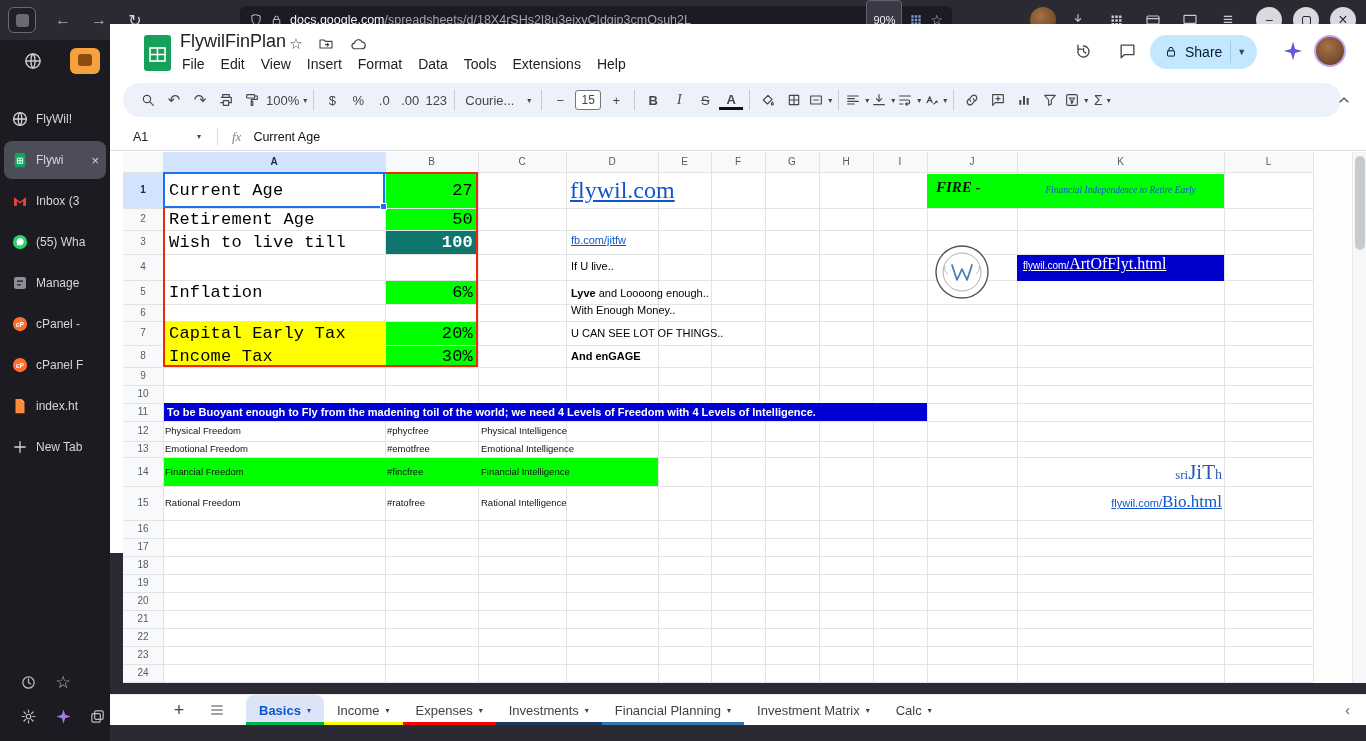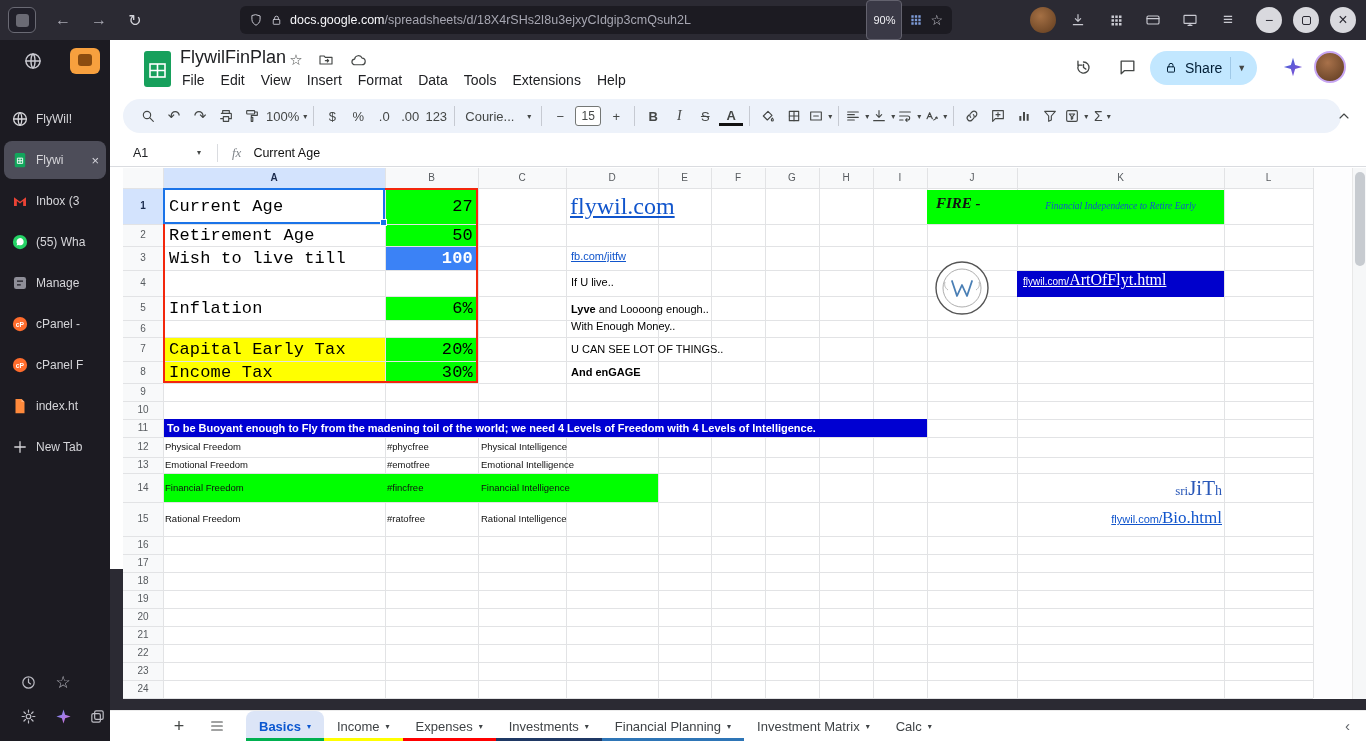--- a/index.html
+++ b/index.html
@@ -36,21 +36,21 @@
   .sbitem.active{background:#4d4d59}
   .sbitem .icw{flex:none;width:18px;height:18px}
   .sbitem .icw svg{width:18px;height:18px;display:block}
   .sbitem .lbl{flex:1;overflow:hidden}
   .sbitem .x{color:#d5d5dc;font-size:13px;flex:none}
   .sb-bic{position:absolute;width:28px;height:28px;display:flex;align-items:center;justify-content:center;color:#bcbcc4;font-size:16px}
   #sbb-clock{left:14px;top:628px}#sbb-star{left:49px;top:628px;font-size:17px}
   #sbb-gear{left:14px;top:662px}#sbb-spark{left:49px;top:662px}#sbb-tabs{left:83px;top:662px}
 
   
-  #main{position:absolute;left:110px;top:40px;width:1256px;height:529px;background:#fff}
+  #main{position:absolute;left:110px;top:24px;width:1256px;height:529px;background:#fff}
 
   
   #appheader{position:absolute;left:0;top:0;width:1256px;height:58px;background:#fff}
   #sheets-logo{position:absolute;left:34px;top:11px;width:27px;height:36px}
   #doc-title{position:absolute;left:70px;top:7px;font-size:18px;color:#202124}
   .ht-icon{position:absolute;top:10px;width:20px;height:20px;display:flex;align-items:center;justify-content:center;color:#444746;font-size:15px}
   #ht-star{left:176px}#ht-move{left:206px}#ht-cloud{left:238px}
   #menurow{position:absolute;left:64px;top:30px;display:flex}
   .menu-item{padding:2px 8px;font-size:14px;color:#202124;border-radius:4px}
   .hicon{position:absolute;top:14px;width:26px;height:26px;display:flex;align-items:center;justify-content:center;color:#444746}
@@ -603,21 +603,21 @@
         <div class="hln" style="left: 0px; top: 458px; width: 1190px; height: 1px;"></div>
         <div class="hln" style="left: 0px; top: 476px; width: 1190px; height: 1px;"></div>
         <div class="hln" style="left: 0px; top: 494px; width: 1190px; height: 1px;"></div>
         <div class="hln" style="left: 0px; top: 512px; width: 1190px; height: 1px;"></div>
         <div class="hln" style="left: 0px; top: 530px; width: 1190px; height: 1px;"></div>
         <div class="gcell" style="left: 41px; top: 21px; width: 221px; height: 35px; line-height: 35px;">Current Age</div>
         <div class="gcell" style="left: 263px; top: 21px; width: 92px; height: 35px; line-height: 35px; background: rgb(0, 255, 0); text-align: right;">27</div>
         <div class="gcell" style="left: 41px; top: 57px; width: 221px; height: 21px; line-height: 21px;">Retirement Age</div>
         <div class="gcell" style="left: 263px; top: 57px; width: 92px; height: 21px; line-height: 21px; background: rgb(0, 255, 0); text-align: right;">50</div>
         <div class="gcell" style="left: 41px; top: 79px; width: 221px; height: 23px; line-height: 23px;">Wish to live till</div>
-        <div class="gcell" style="left: 263px; top: 79px; width: 92px; height: 23px; line-height: 23px; background: #3b82f6; color: rgb(255, 255, 255); font-weight: bold; text-align: right;">100</div>
+        <div class="gcell" style="left: 263px; top: 79px; width: 92px; height: 23px; line-height: 23px; background: #0f766e; color: rgb(255, 255, 255); font-weight: bold; text-align: right;">100</div>
         <div class="gcell" style="left: 41px; top: 129px; width: 221px; height: 23px; line-height: 23px;">Inflation</div>
         <div class="gcell" style="left: 263px; top: 129px; width: 92px; height: 23px; line-height: 23px; background: rgb(0, 255, 0); text-align: right;">6%</div>
         <div class="gcell" style="left: 41px; top: 170px; width: 221px; height: 23px; line-height: 23px; background: rgb(255, 255, 0);">Capital Early Tax</div>
         <div class="gcell" style="left: 263px; top: 170px; width: 92px; height: 23px; line-height: 23px; background: rgb(0, 255, 0); text-align: right;">20%</div>
         <div class="gcell" style="left: 41px; top: 194px; width: 221px; height: 21px; line-height: 21px; background: rgb(255, 255, 0);">Income Tax</div>
         <div class="gcell" style="left: 263px; top: 194px; width: 92px; height: 21px; line-height: 21px; background: rgb(0, 255, 0); text-align: right;">30%</div>
         <div class="ftext" style="left: 42px; top: 269px; width: 210px; height: 20px; line-height: 20px;">Physical Freedom</div>
         <div class="ftext" style="left: 264px; top: 269px; width: 88px; height: 20px; line-height: 20px;">#phycfree</div>
         <div class="ftext" style="left: 358px; top: 269px; width: 175px; height: 20px; line-height: 20px;">Physical Intelligence</div>
         <div class="ftext" style="left: 42px; top: 289px; width: 210px; height: 16px; line-height: 16px;">Emotional Freedom</div>

